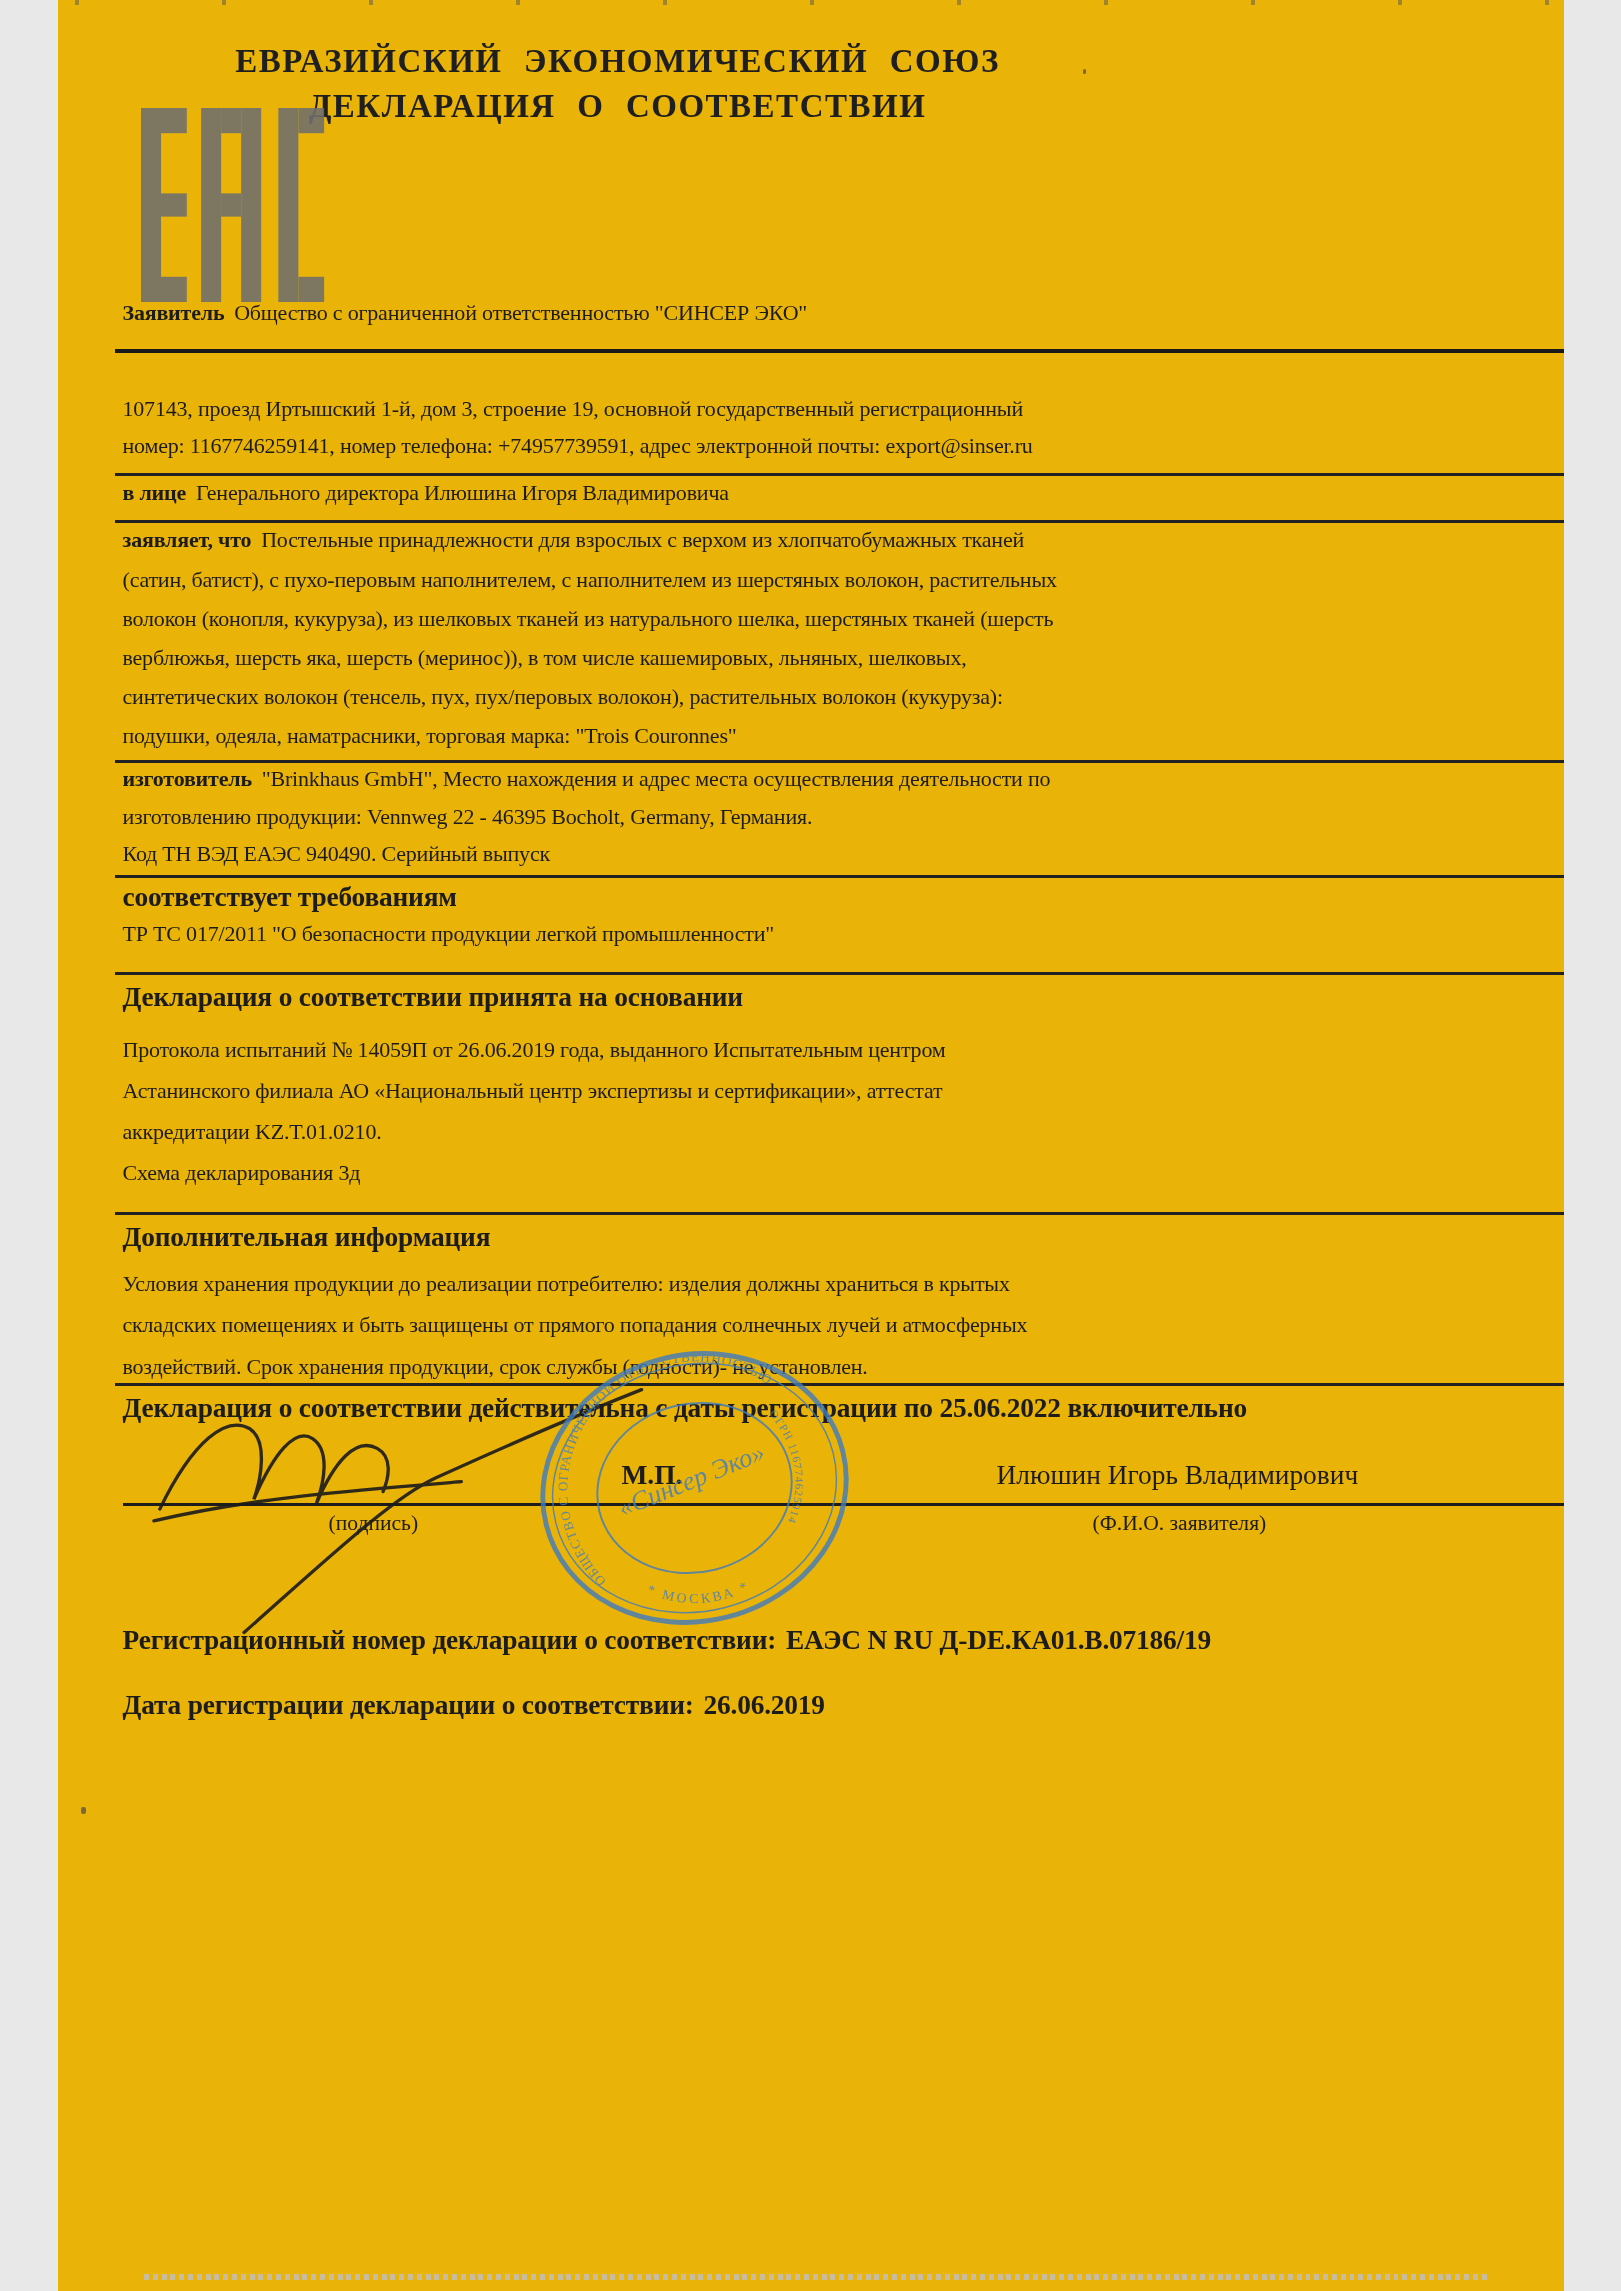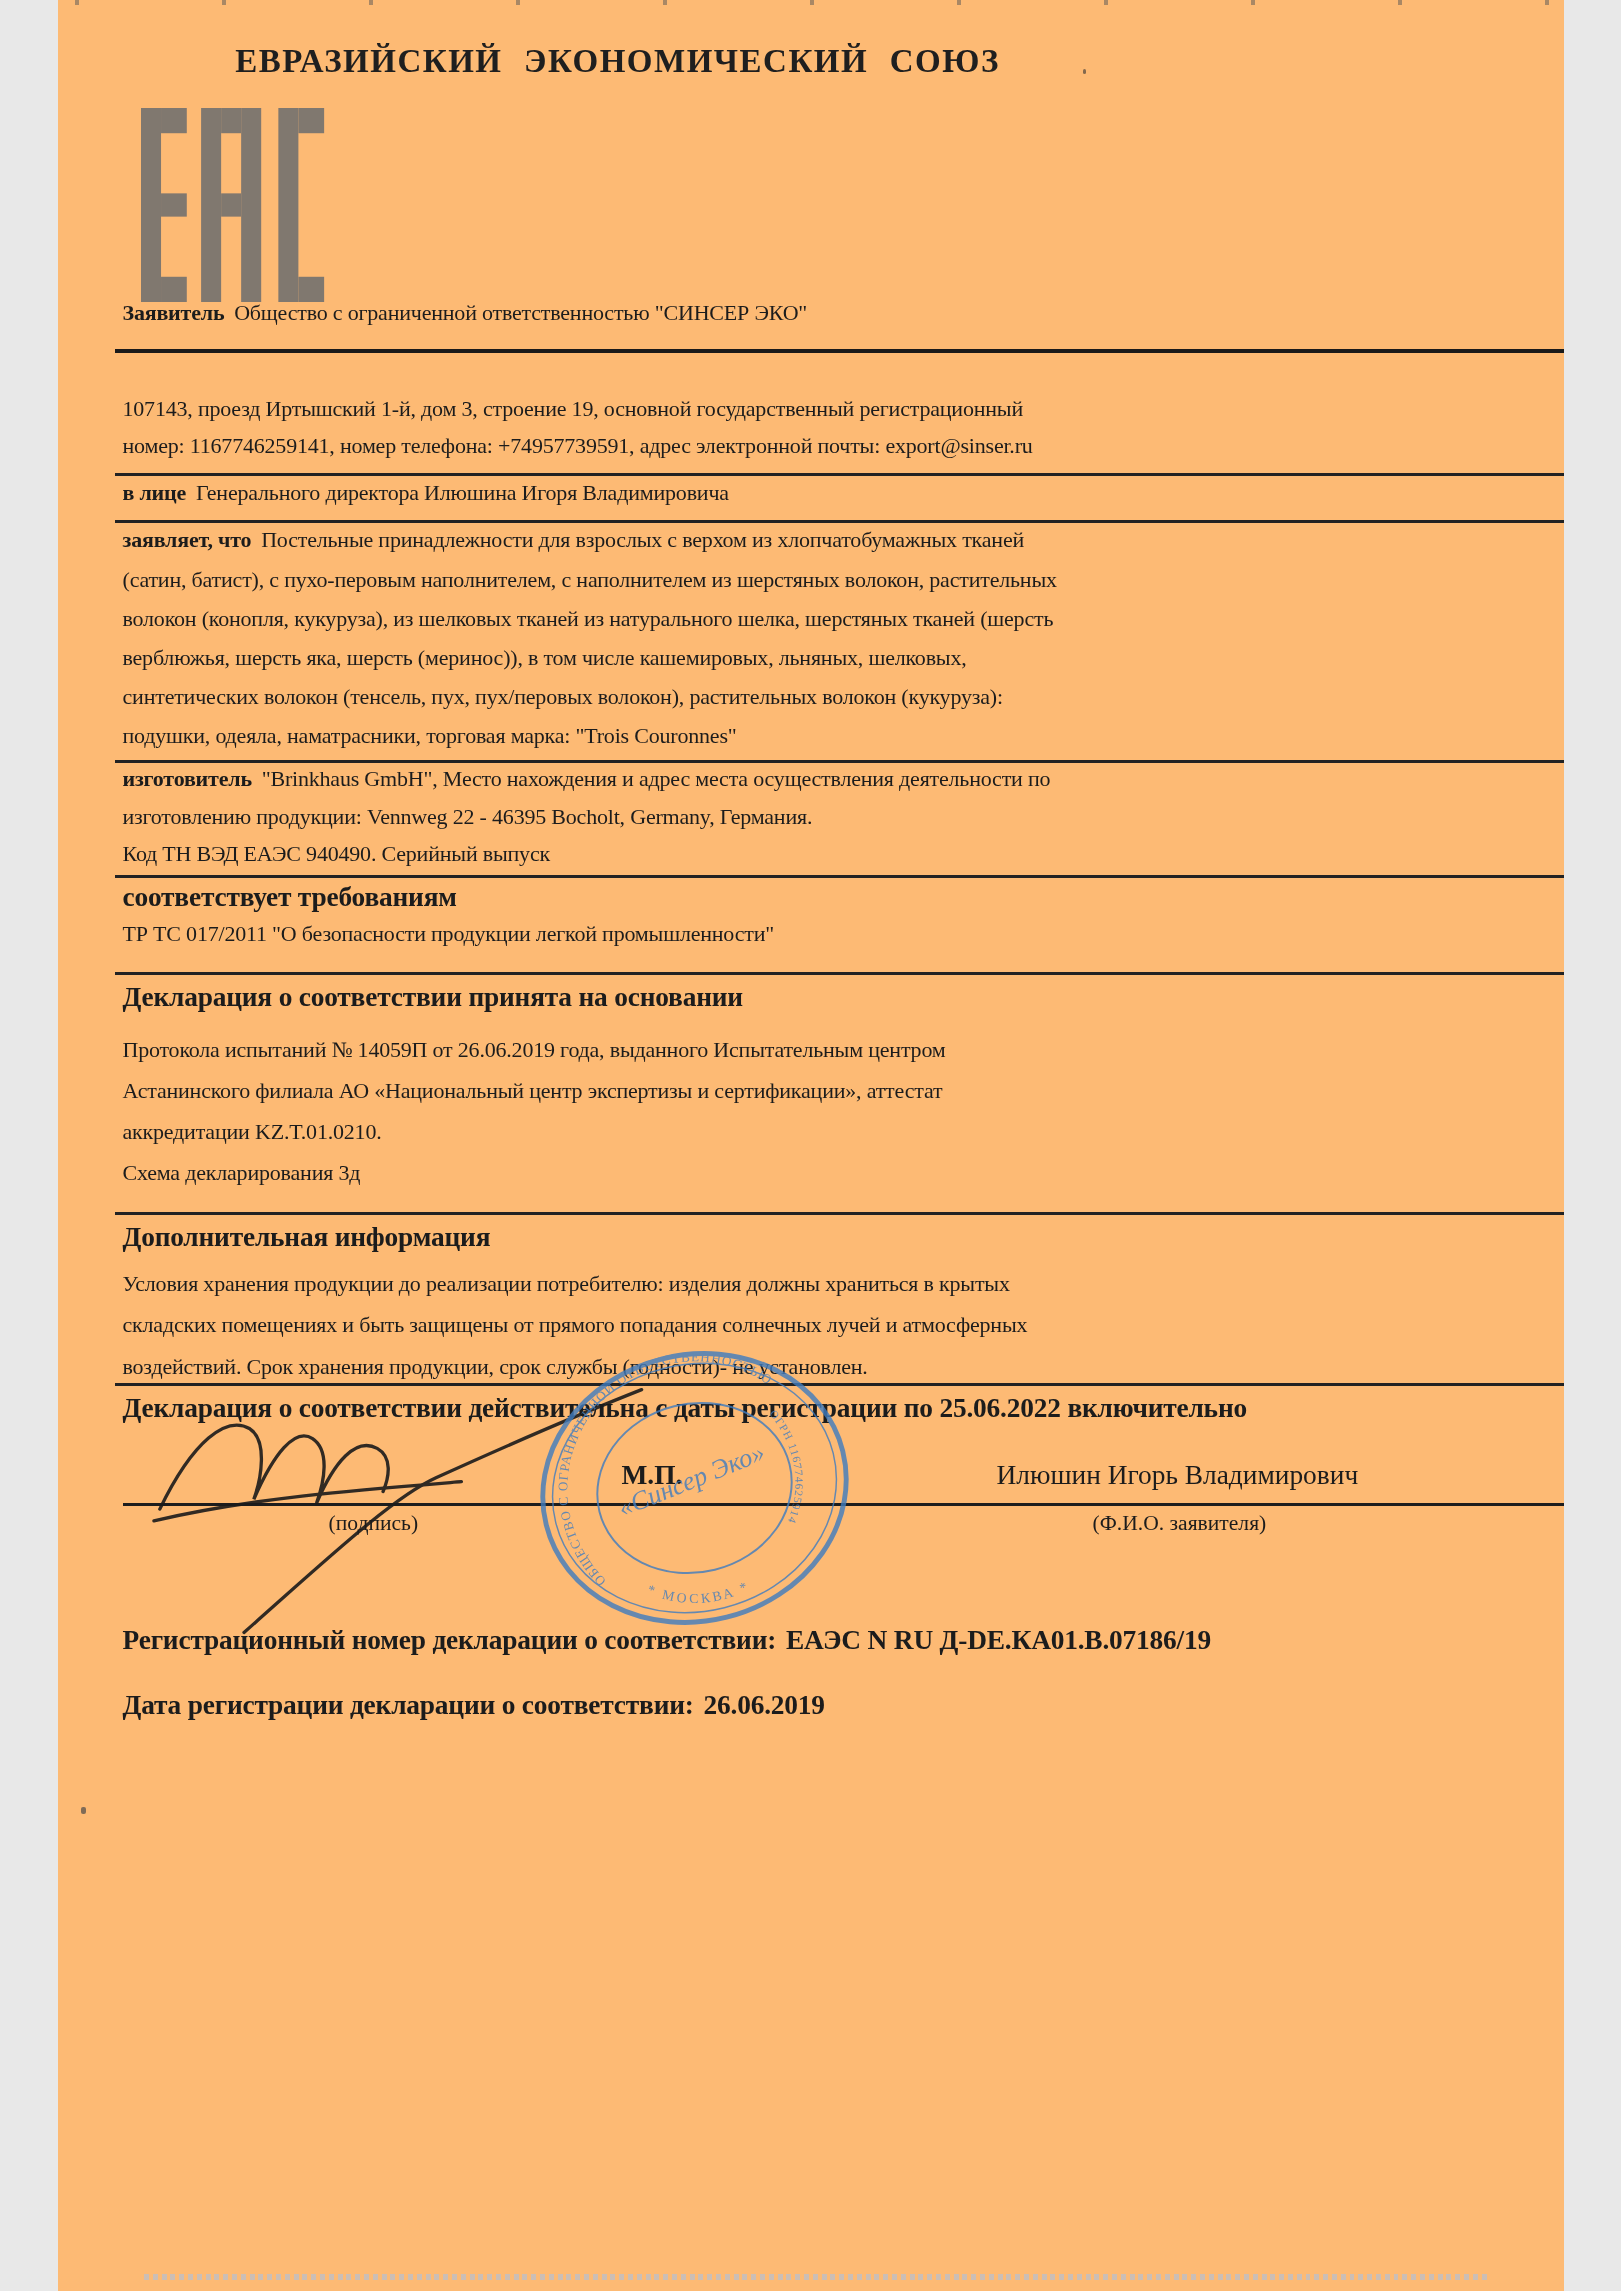--- a/index.html
+++ b/index.html
@@ -1,18 +1,18 @@
 <!DOCTYPE html>
 <html><head>
 <meta charset="utf-8">
 <style>
   html,body{margin:0;padding:0;background:#e8e8e8;}
   .page{
     position:relative;width:1506px;height:2292px;margin:0 auto;
-    background:#fdba74;overflow:hidden;
+    background:#eab308;overflow:hidden;
     font-family:"Liberation Serif","DejaVu Serif",serif;color:#1c1c1c;
   }
   .title{
     position:absolute;left:65px;top:39px;width:990px;text-align:center;
     font-weight:bold;font-size:33px;line-height:45px;letter-spacing:1.5px;word-spacing:11.8px;color:#1f1f1f;
   }
   .eac{position:absolute;left:83px;top:108px;width:186px;height:194px;opacity:.88;}
   .line{position:absolute;left:65px;white-space:nowrap;font-size:22px;letter-spacing:-0.2px;}
   .bold{font-weight:bold;}
   .b{font-weight:bold;margin-right:9.8px;}
@@ -37,20 +37,21 @@
 </head>
 <body>
 
 <div class="page">
 
   <div class="scan-marks-top"></div>
   <div class="dot-b"></div>
 
   <div class="title">
     <div>ЕВРАЗИЙСКИЙ ЭКОНОМИЧЕСКИЙ СОЮЗ</div>
+    <div>ДЕКЛАРАЦИЯ О СООТВЕТСТВИИ</div>
   </div>
 
   <svg class="eac" viewBox="0 0 130 100" preserveAspectRatio="none">
     <g fill="#6f6f6f">
       <rect x="0" y="0" width="14" height="100"></rect>
       <rect x="14" y="0" width="18" height="13"></rect>
       <rect x="14" y="44" width="18" height="12"></rect>
       <rect x="14" y="87" width="18" height="13"></rect>
       <rect x="42" y="0" width="14" height="100"></rect>
       <rect x="70" y="0" width="14" height="100"></rect>

